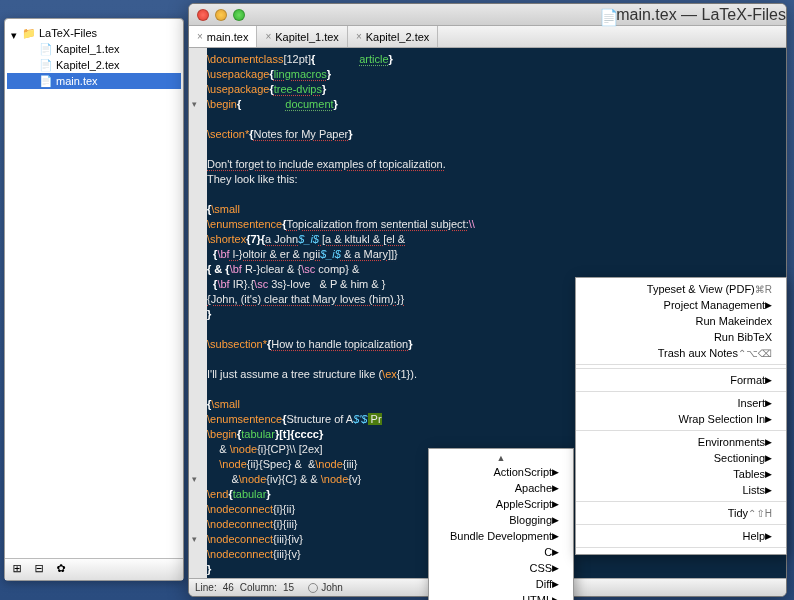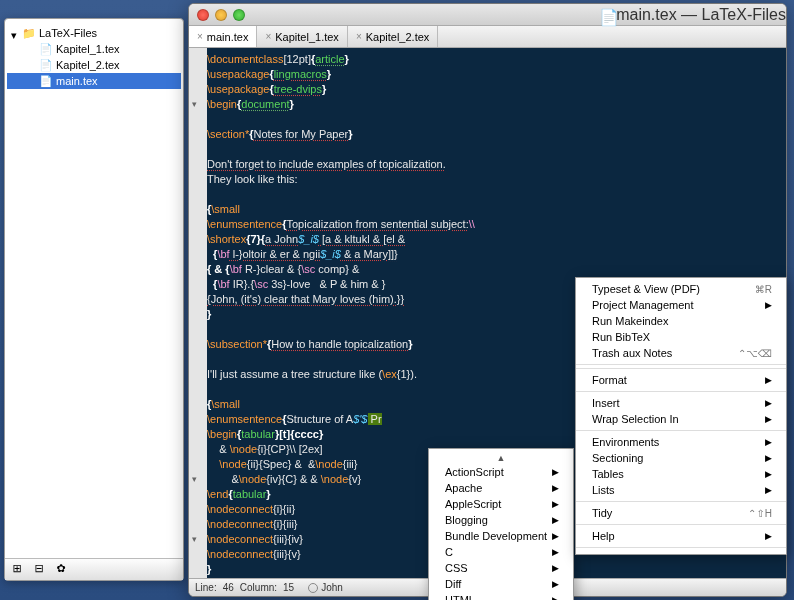--- a/index.html
+++ b/index.html
@@ -38,32 +38,32 @@
 .gutter { position: absolute; left: 0; top: 0; width: 18px; height: 100%; background: #e5e5e5; }
 .fold { position: absolute; left: 3px; font-size: 9px; color: #666; }
 .code { position: absolute; left: 18px; top: 4px; white-space: pre; }
 .kw { color: #ff9c3a; } 
 .br { color: #fff; font-weight: bold; } 
 .arg { color: #5bd65b; } 
 .txt { color: #e8e8e8; }
 .math { color: #62d2ff; font-style: italic; }
 .bfc { color: #f99bd6; }
 .und { text-decoration: underline dotted #c44; text-underline-offset: 2px; }
-.und2 { text-decoration: underline dotted #6a6; text-underline-offset: 2px; }
+.und2 { text-decoration: underline dotted #6a6; text-underline-offset: 2px; padding-left: 44px; }
 .sel { background: #4d7c0f; }
 
 
 .statusbar { height: 18px; background: linear-gradient(#f4f4f4,#d5d5d5); border-top: 1px solid #aaa; font-size: 10px; display: flex; align-items: center; padding: 0 6px; gap: 6px; color: #333; }
 .statusbar .lang { margin-left: 8px; display: flex; align-items: center; gap: 3px;}
 .statusbar .circ { width: 10px; height: 10px; border: 1px solid #888; border-radius: 50%; }
 
 
 .menu { position: absolute; background: #fff; border: 1px solid #999; box-shadow: 2px 3px 12px rgba(0,0,0,0.35); font-size: 11px; padding: 3px 0; }
 .menu-lang { left: 428px; top: 448px; width: 146px; }
-.menu-item { display: flex; align-items: center; justify-content: space-between; padding: 1px 14px 1px 16px; height: 16px; }
+.menu-item { display: flex; align-items: center; justify-content: flex-end; padding: 1px 14px 1px 16px; height: 16px; }
 .menu-arrow { font-size: 9px; }
 .menu-scroll { text-align: center; font-size: 9px; color: #555; padding: 1px 0; }
 .menu-latex { left: 575px; top: 277px; width: 212px; }
 .menu-divider { height: 1px; background: #ddd; margin: 3px 0; }
 .menu-item .sc { color: #777; font-size: 10px; }
 </style>
 </head>
 <body>
 
 <div class="sidebar">

